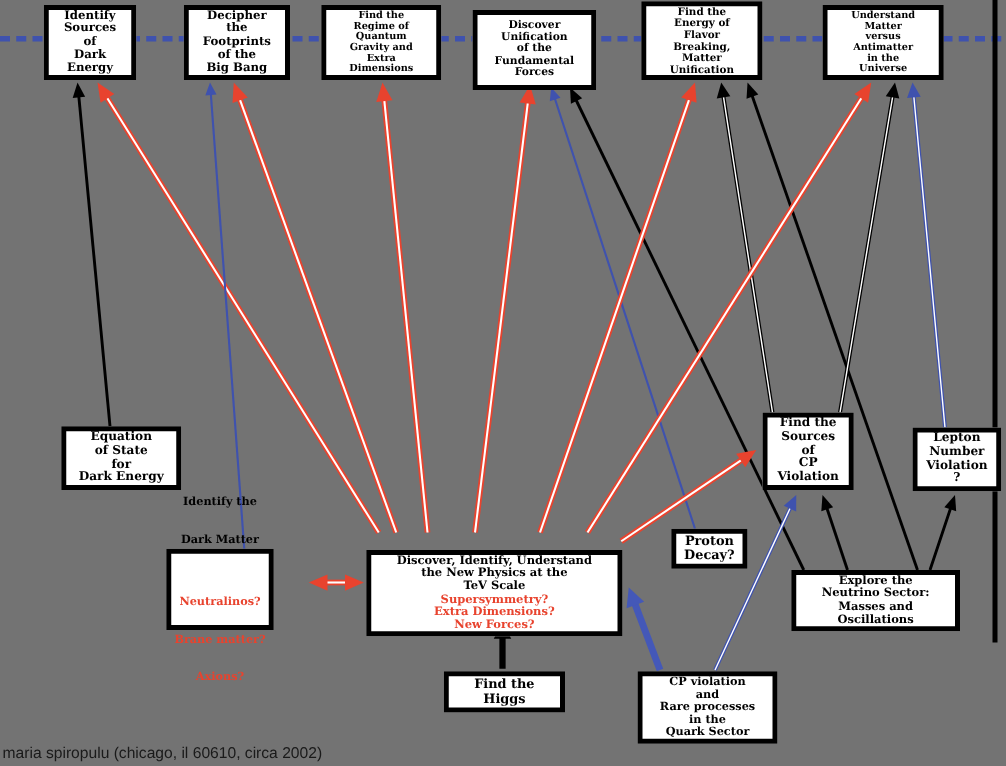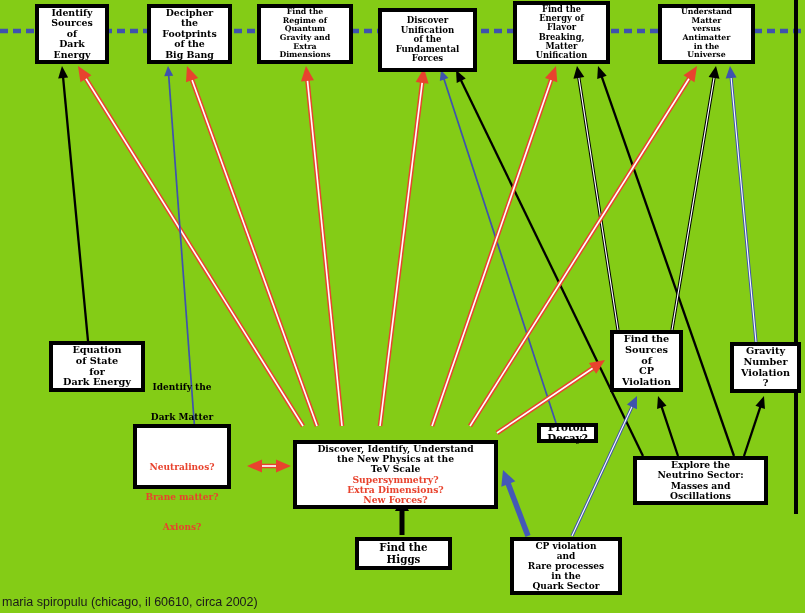--- a/index.html
+++ b/index.html
@@ -1,16 +1,16 @@
 <!DOCTYPE html>
 <html><head>
 <meta charset="utf-8">
 <style>
   html,body{margin:0;padding:0;background:#fff;}
-  #stage{position:relative;width:805px;height:613px;background:#84cc16;overflow:hidden;
+  #stage{position:relative;width:805px;height:613px;background:#737373;overflow:hidden;
          font-family:"DejaVu Serif","Liberation Serif",serif;}
   #arrow-layer{position:absolute;left:0;top:0;width:805px;height:613px;z-index:1;}
   #box-layer{position:absolute;left:0;top:0;width:805px;height:613px;z-index:2;pointer-events:none;}
   .dbox{position:absolute;box-sizing:border-box;border:4px solid #000;background:#fff;
         display:flex;flex-direction:column;justify-content:center;align-items:center;
         text-align:center;font-weight:bold;color:#000;pointer-events:auto;}
   .dbox .bl{white-space:nowrap;}
   .dbox .rl{white-space:nowrap;color:#e8432e;}
   .dbox .sp{height:7px;}
   #caption{position:absolute;left:2px;top:595px;z-index:2;
@@ -133,42 +133,42 @@
         <div class="bl">Dark Energy</div>
       </div>
       <div class="dbox" style="left: 610px; top: 330px; width: 73px; height: 62px; font-size: 9.7px; line-height: 10.8px;">
         <div class="bl">Find the</div>
         <div class="bl">Sources</div>
         <div class="bl">of</div>
         <div class="bl">CP</div>
         <div class="bl">Violation</div>
       </div>
       <div class="dbox" style="left: 730px; top: 342px; width: 71px; height: 51px; font-size: 9.7px; line-height: 10.8px;">
-        <div class="bl">Gravity</div>
+        <div class="bl">Lepton</div>
         <div class="bl">Number</div>
         <div class="bl">Violation</div>
         <div class="bl">?</div>
       </div>
       <div class="dbox" style="left: 293px; top: 440px; width: 205px; height: 69px; font-size: 9.2px; line-height: 10.2px;">
         <div class="bl">Discover, Identify, Understand</div>
         <div class="bl">the New Physics at the</div>
         <div class="bl">TeV Scale</div>
         <div class="rl">Supersymmetry?</div>
         <div class="rl">Extra Dimensions?</div>
         <div class="rl">New Forces?</div>
       </div>
-      <div class="dbox" style="left: 133px; top: 424px; width: 98px; height: 65px; font-size: 9px; line-height: 10px; gap: 20px;">
+      <div class="dbox" style="left: 133px; top: 439px; width: 86px; height: 65px; font-size: 9px; line-height: 10px; gap: 20px;">
         <div class="bl">Identify the</div>
         <div class="bl">Dark Matter</div>
         <div class="sp"></div>
         <div class="rl">Neutralinos?</div>
         <div class="rl">Brane matter?</div>
         <div class="rl">Axions?</div>
       </div>
-      <div class="dbox" style="left: 537px; top: 423px; width: 61px; height: 20px; font-size: 10.3px; line-height: 11.5px;">
+      <div class="dbox" style="left: 537px; top: 423px; width: 61px; height: 32px; font-size: 10.3px; line-height: 11.5px;">
         <div class="bl">Proton</div>
         <div class="bl">Decay?</div>
       </div>
       <div class="dbox" style="left: 633px; top: 456px; width: 135px; height: 49px; font-size: 9.2px; line-height: 10.3px;">
         <div class="bl">Explore the</div>
         <div class="bl">Neutrino Sector:</div>
         <div class="bl">Masses and</div>
         <div class="bl">Oscillations</div>
       </div>
       <div class="dbox" style="left: 355px; top: 537px; width: 97px; height: 33px; font-size: 10.3px; line-height: 11.5px;">

